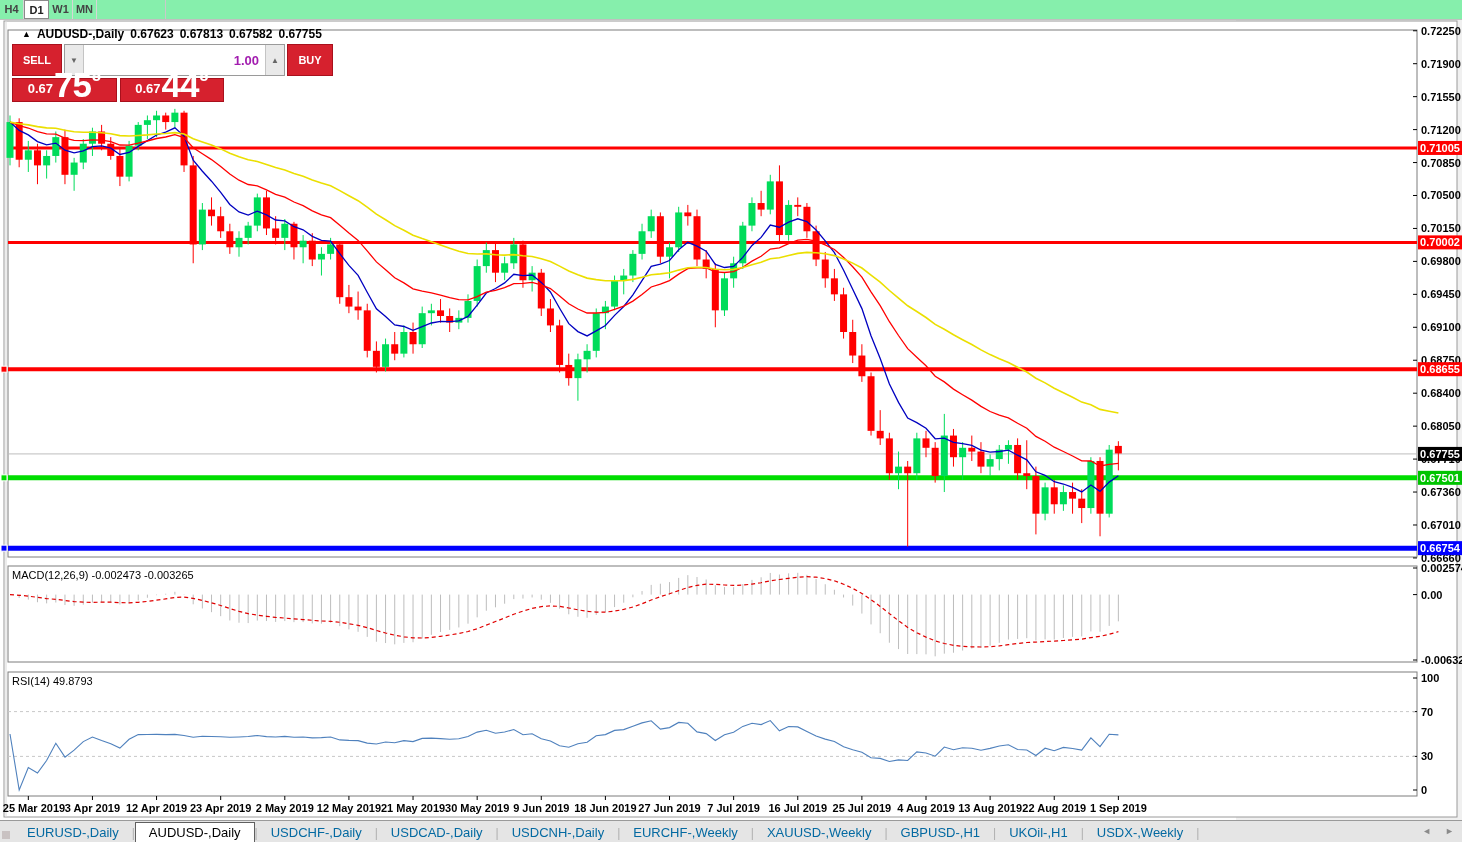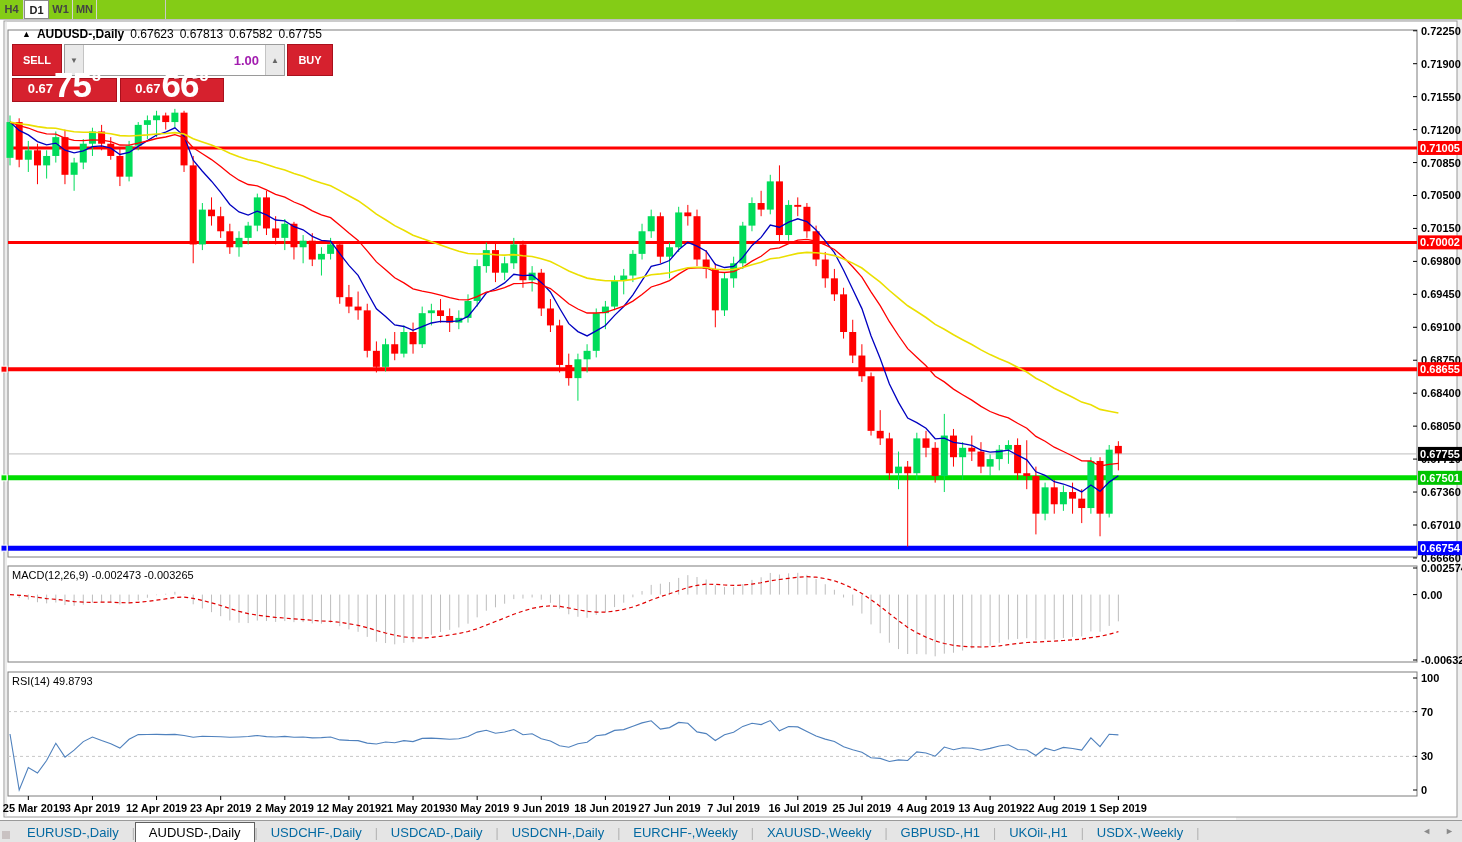--- a/index.html
+++ b/index.html
@@ -1,32 +1,32 @@
 <!DOCTYPE html>
 <html><head>
 <meta charset="utf-8">
 <style>
   html,body{margin:0;padding:0;background:#f0f0f0;width:1462px;height:842px;overflow:hidden;
     font-family:"Liberation Sans",sans-serif;-webkit-font-smoothing:antialiased;}
   .app{position:relative;width:1462px;height:842px;}
   
-  .toolbar{position:absolute;top:0;left:0;right:0;height:19px;background:#84cc16;
+  .toolbar{position:absolute;top:0;left:0;right:0;height:19px;background:#86efac;
     border-bottom:1px solid #c0c0c0;display:flex;align-items:stretch;}
   .tf-btn{width:23px;font:600 11px/18px "Liberation Sans",sans-serif;text-align:center;color:#444;
     border-right:1px solid #d6d6d6;cursor:default;}
   .tf-btn.active{background:#ffffff;border:1px solid #8a8a8a;color:#222;}
   .tf-tail{flex:1;border-left:1px solid #c9c9c9;margin-left:68px;}
   
   .chart-window{position:absolute;top:20px;left:0;width:1236px;height:800px;background:#ffffff;}
   svg.chart{position:absolute;top:0;left:0;}
   
   .chart-title{position:absolute;top:27px;left:22px;z-index:4;font:700 12px "Liberation Sans",sans-serif;color:#000;
     display:flex;gap:6px;align-items:center;}
   .chart-title .arrow{font-size:9px;}
-  .chart-title .num{font-weight:400;}
+  .chart-title .num{font-weight:700;}
   
   .trade-panel{position:absolute;top:44px;left:12px;width:212px;z-index:5;}
   .tp-row1{display:flex;height:32px;gap:2px;}
   .tp-btn{background:#d6212e;color:#fff;font:700 11px "Liberation Sans",sans-serif;display:flex;
     align-items:center;justify-content:center;border:1px solid #a9101c;box-sizing:border-box;cursor:pointer;}
   .sell-btn{flex:0 0 50px;}
   .buy-btn{flex:0 0 46px;}
   .spinner{flex:1;display:flex;border:1px solid #9a9a9a;background:#fff;box-sizing:border-box;}
   .spin-btn{width:18px;background:#e9e9e9;color:#666;font-size:8px;display:flex;align-items:center;
     justify-content:center;cursor:pointer;}
@@ -589,21 +589,21 @@
       <div class="tp-btn buy-btn">BUY</div>
     </div>
     <div class="tp-row2">
       <div class="price-box">
         <span class="pb-prefix">0.67</span>
         <span class="pb-big">75</span>
         <span class="pb-sup">5</span>
       </div>
       <div class="price-box">
         <span class="pb-prefix">0.67</span>
-        <span class="pb-big">66</span>
+        <span class="pb-big">44</span>
         <span class="pb-sup">5</span>
       </div>
     </div>
   </div>
 
   <div class="tabbar">
     <div class="tab-grip"></div>
 
     <div class="tab">EURUSD-,Daily</div>
       <div class="tab-sep">|</div>

